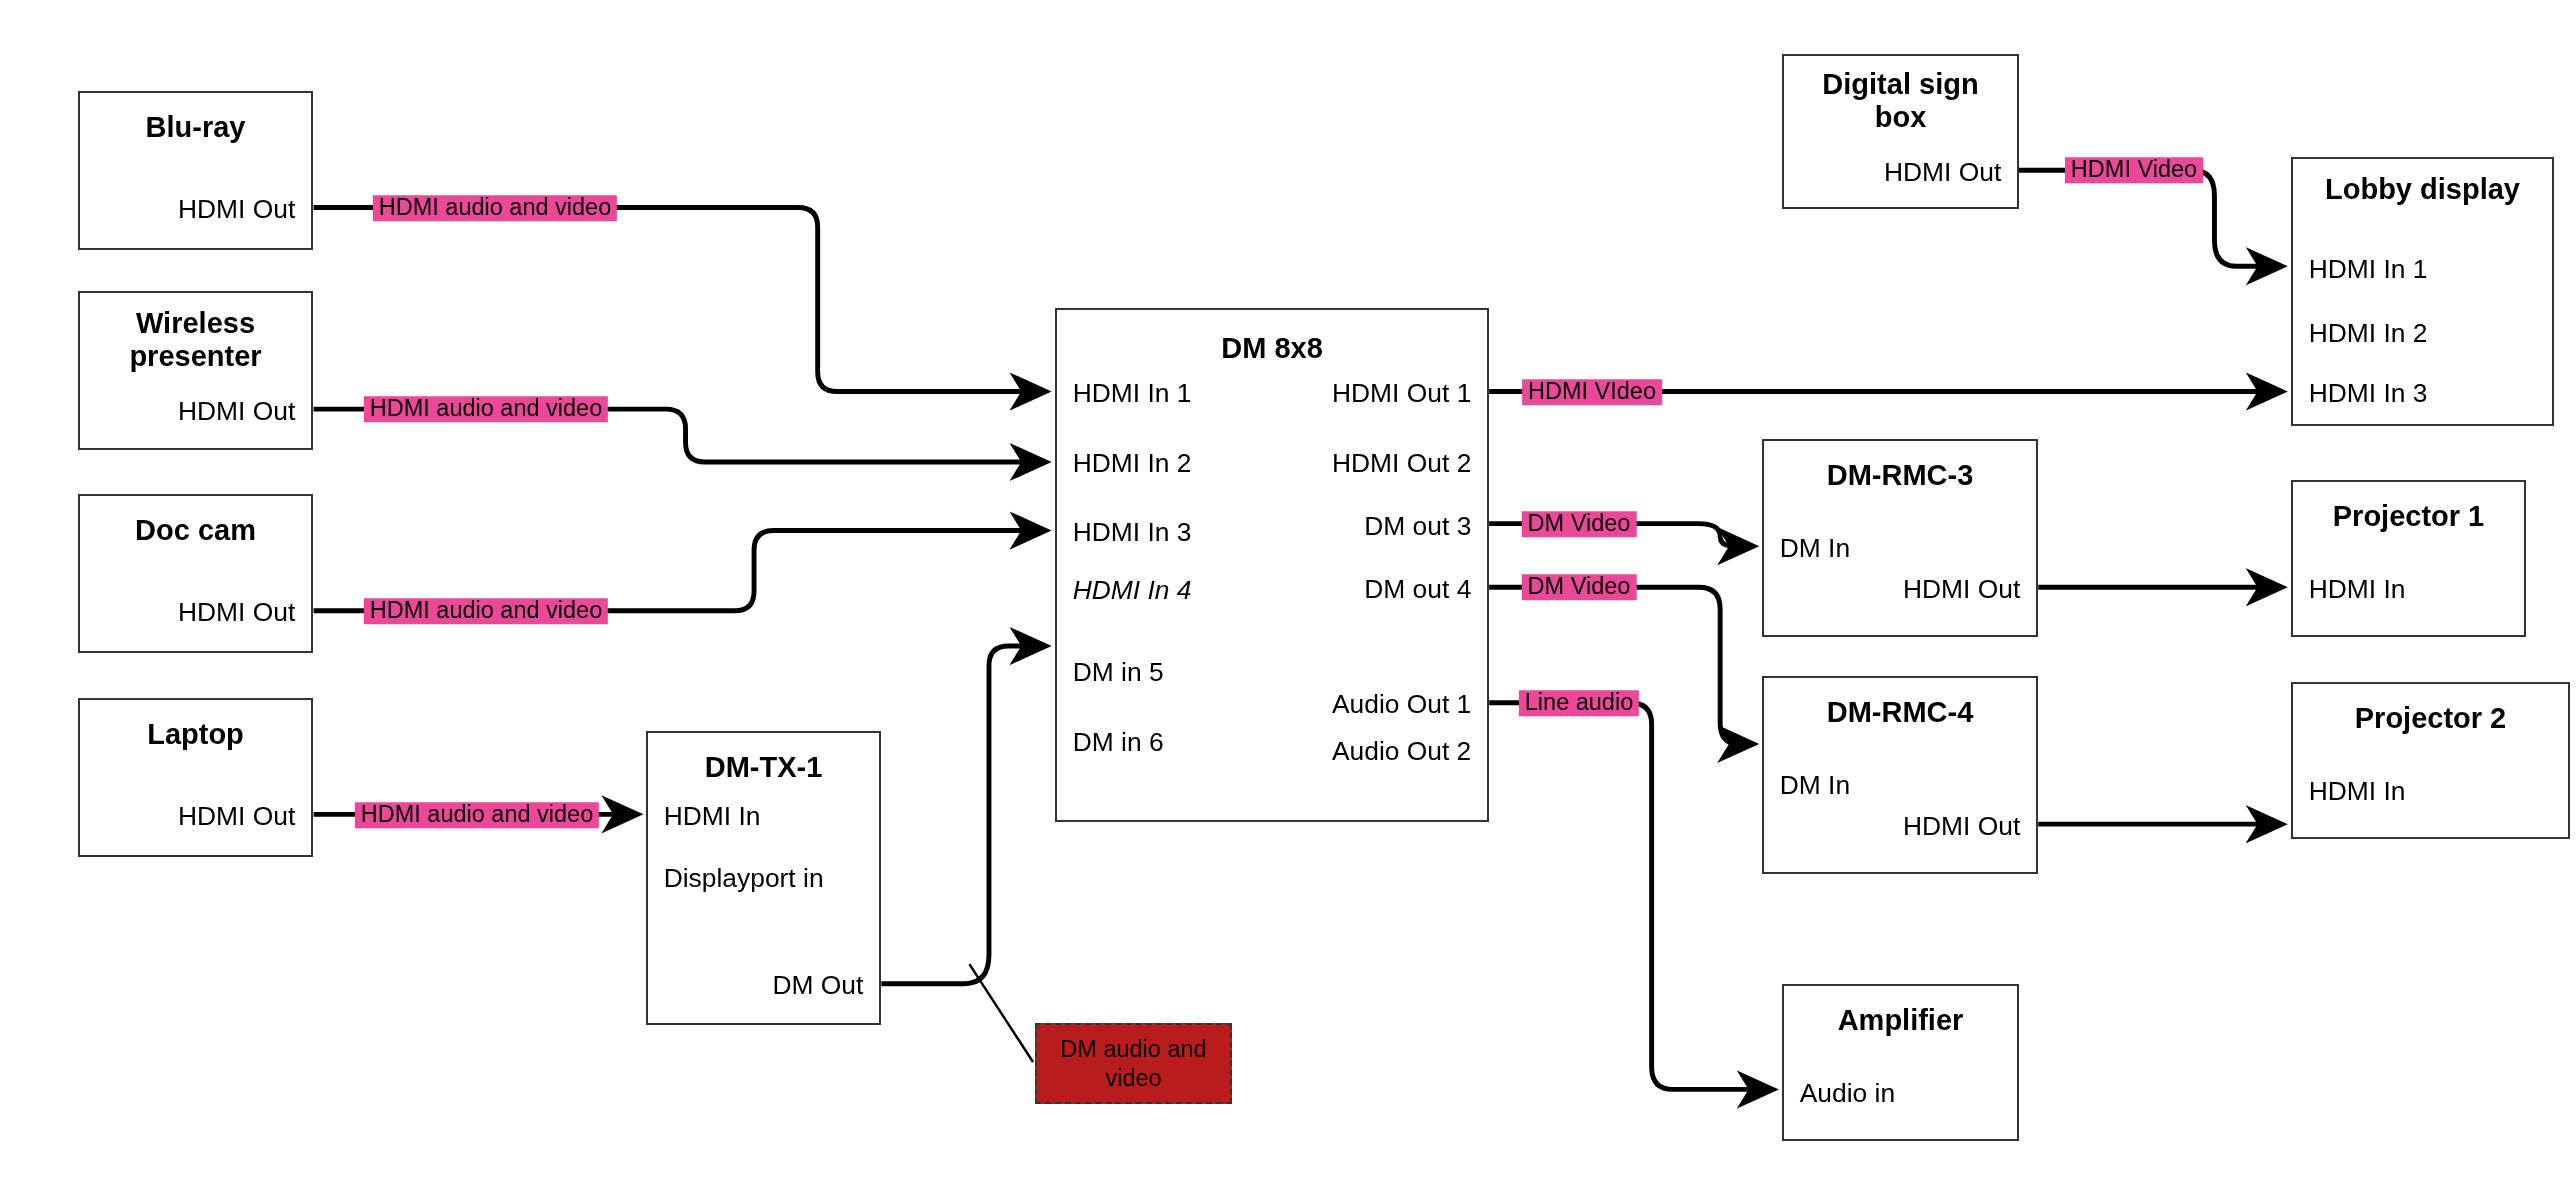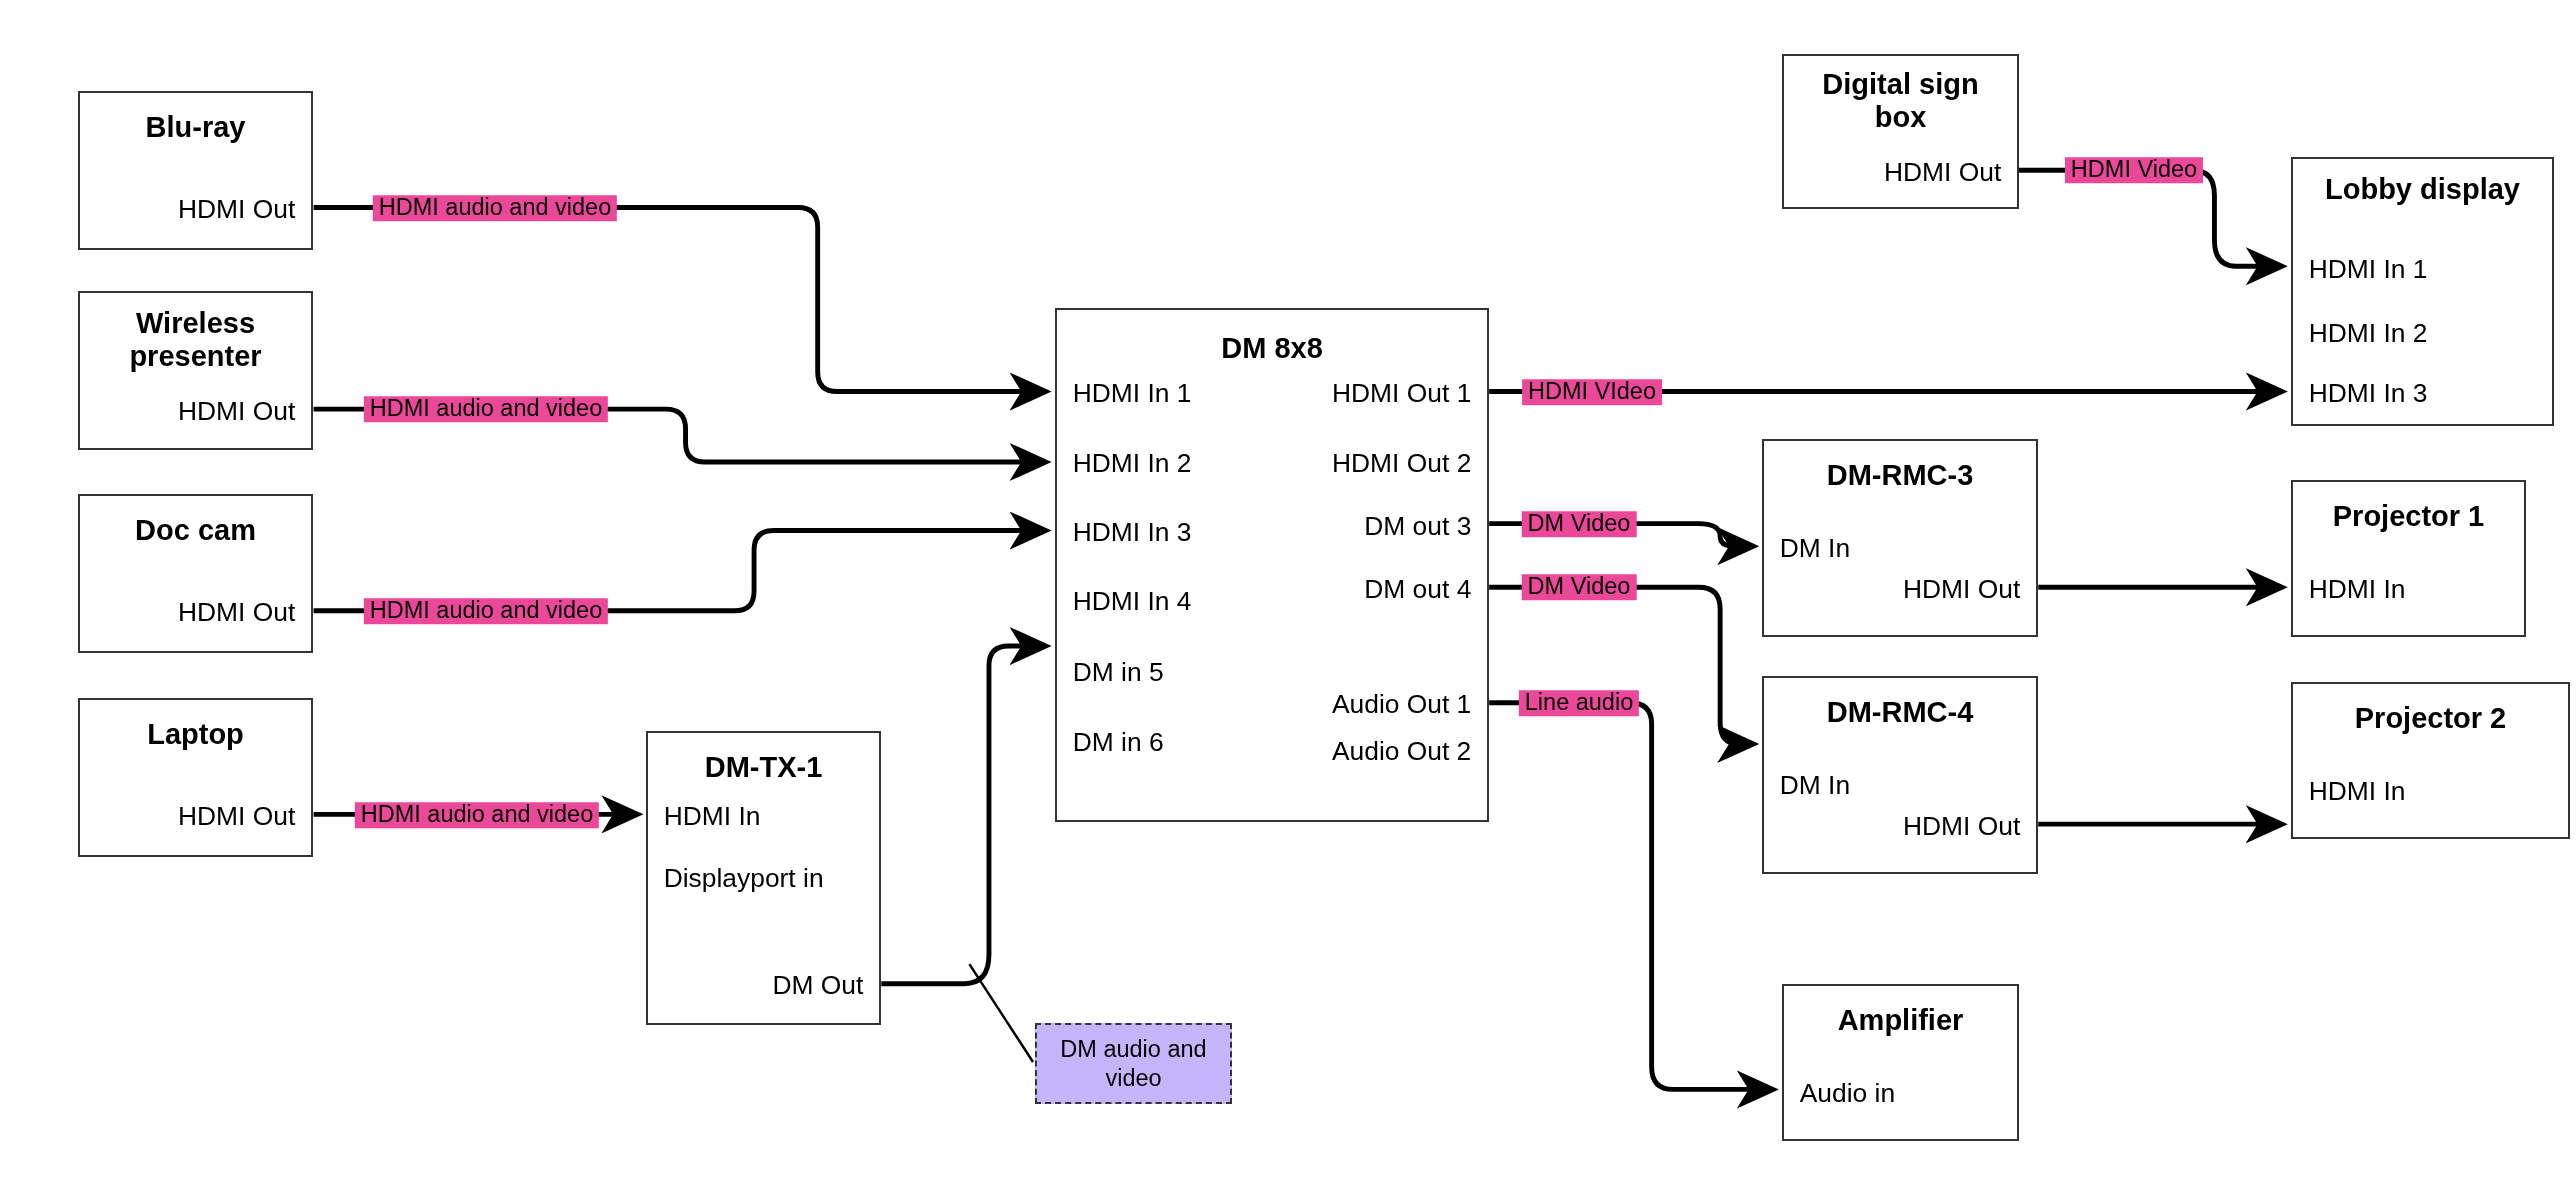--- a/index.html
+++ b/index.html
@@ -41,21 +41,21 @@
     color:#000000;
     background:#ec4899;
     white-space:nowrap;
     line-height:25.5px;
     padding:0 5.9px;
     transform:translate(-50%,-50%);
   }
   .callout{
     position:absolute;
     border:2px dashed #333333;
-    background:#c4b5fd;
+    background:#b91c1c;
     box-sizing:border-box;
     display:flex;align-items:center;justify-content:center;
     text-align:center;
     font-size:23.5px;
     line-height:29px;
     color:#000000;
     padding:3.9px 7.8px;
   }
 </style>
 </head>
@@ -125,21 +125,21 @@
     <div class="port left" style="top:131px;">Displayport in</div>
     <div class="port right" style="top:238px;">DM Out</div>
   </div>
 
   <div class="node" style="left:1055px;top:308px;width:434px;height:514px;">
     <div class="title" style="top:21.5px;">DM 8x8</div>
 
     <div class="port left" style="top:69px;">HDMI In 1</div>
     <div class="port left" style="top:139px;">HDMI In 2</div>
     <div class="port left" style="top:208px;">HDMI In 3</div>
-    <div class="port left" style="top:277px;">HDMI In 4</div>
+    <div class="port left" style="top:266px;font-style:italic;">HDMI In 4</div>
     <div class="port left" style="top:348px;text-align:right;">DM in 5</div>
     <div class="port left" style="top:418px;">DM in 6</div>
 
     <div class="port right" style="top:69px;">HDMI Out 1</div>
     <div class="port right" style="top:139px;">HDMI Out 2</div>
     <div class="port right" style="top:202px;">DM out 3</div>
     <div class="port right" style="top:265px;">DM out 4</div>
     <div class="port right" style="top:380px;">Audio Out 1</div>
     <div class="port right" style="top:427px;">Audio Out 2</div>
   </div>

